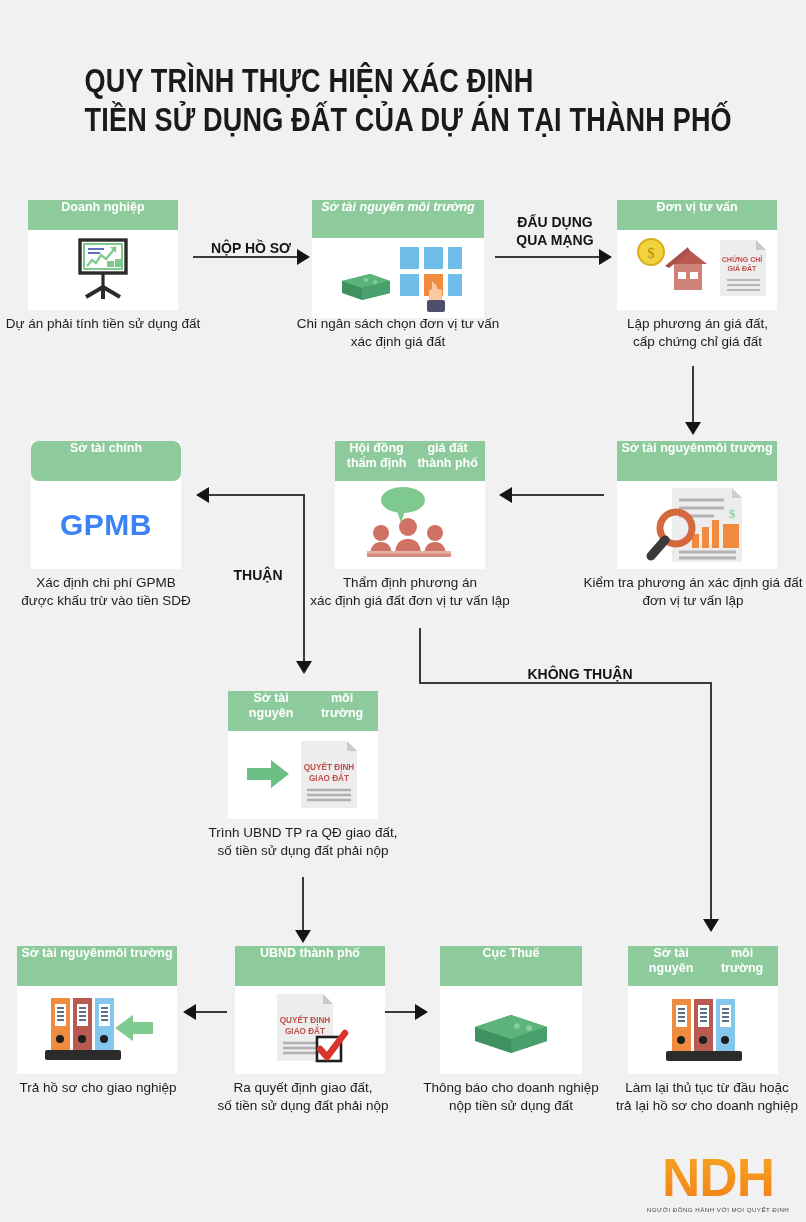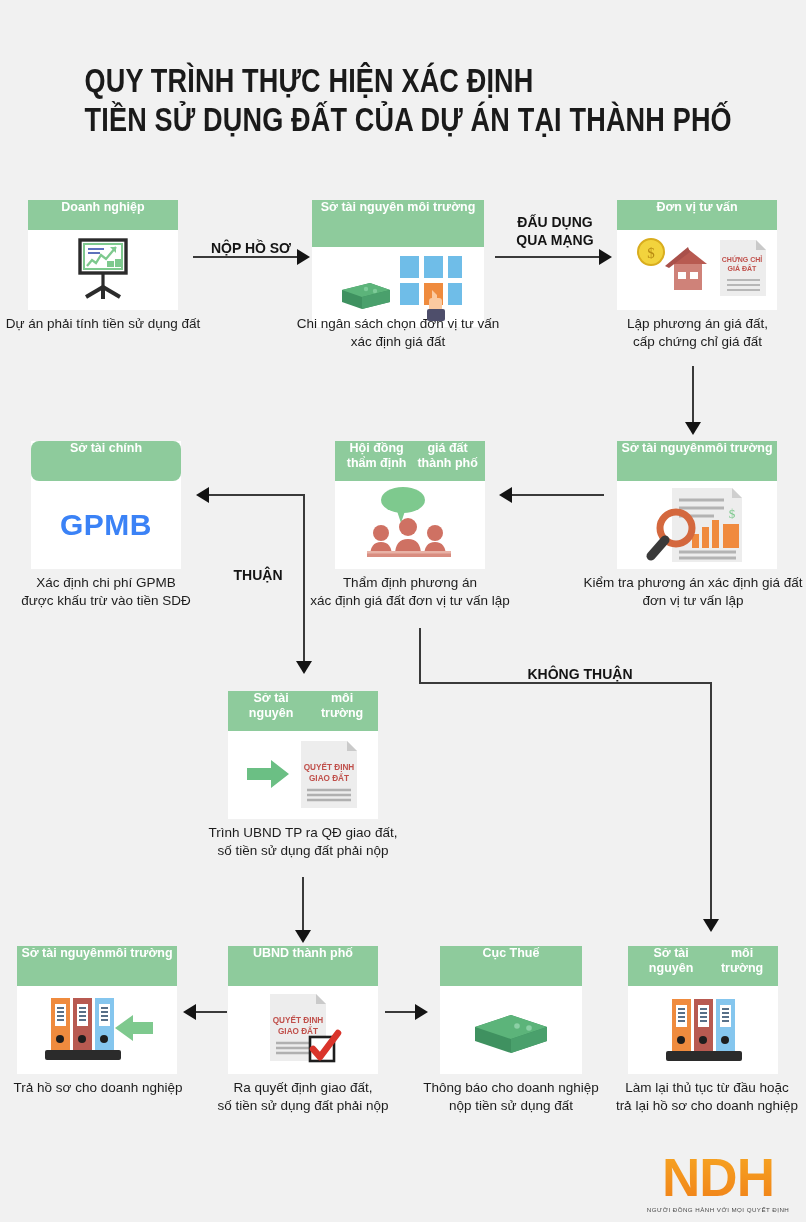--- a/index.html
+++ b/index.html
@@ -116,21 +116,21 @@
       </span>
     </div>
   </div>
   <div class="caption" style="left:0px; top:315px; width:206px;">Dự án phải tính tiền sử dụng đất</div>
 
   <div class="conn-label" style="left:193px; top:239px; width:116px;">NỘP HỒ SƠ</div>
   <div class="line-h" style="left:193px; top:256px; width:106px;"></div>
   <div class="arr arr-r" style="left:297px; top:249px;"></div>
 
   <div class="box" style="left:312px; top:200px; width:172px; height:110px;">
-    <div class="box-head" style="height:47px;">
+    <div class="box-head" style="height:38px;font-style:italic;">
         <span>Sở tài nguyên môi trường</span>
       </div>
     <div class="box-body" style="height:80px;">
       <span>
         <svg class="ic" width="132" height="74" viewBox="0 0 132 74">
 
           <polygon points="10,40 38,33 58,40 58,52 30,59 10,52" fill="#3f9160"></polygon>
           <polygon points="10,40 38,33 58,40 30,47" fill="#5cb47a"></polygon>
           <polygon points="30,47 58,40 58,52 30,59" fill="#4aa06c"></polygon>
           <circle cx="34" cy="39" r="2.2" fill="#7ecb99"></circle>
@@ -338,26 +338,26 @@
           </g>
           <circle cx="23" cy="49" r="4" fill="#1e1e1e"></circle>
           <circle cx="45" cy="49" r="4" fill="#1e1e1e"></circle>
           <circle cx="67" cy="49" r="4" fill="#1e1e1e"></circle>
           <rect x="8" y="60" width="76" height="10" rx="2" fill="#2b2b2b"></rect>
           <polygon points="116,32 96,32 96,25 78,38 96,51 96,44 116,44" fill="#7ec98e"></polygon>
         </svg>
       </span>
     </div>
   </div>
-  <div class="caption" style="left:0px; top:1079px; width:196px;">Trả hồ sơ cho doanh nghiệp</div>
+  <div class="caption" style="left:0px; top:1079px; width:196px;">Trả hồ sơ cho giao nghiệp</div>
 
   <div class="line-h" style="left:195px; top:1011px; width:32px;"></div>
   <div class="arr arr-l" style="left:183px; top:1004px;"></div>
 
-  <div class="box" style="left:228px; top:946px; width:150px; height:128px;">
+  <div class="box" style="left:235px; top:946px; width:150px; height:128px;">
     <div class="box-head" style="height:40px;">
         <span>UBND thành phố</span>
       </div>
     <div class="box-body" style="height:88px;">
       <span>
         <svg class="ic" width="90" height="78" viewBox="0 0 90 78">
           <polygon points="12,3 58,3 68,13 68,70 12,70" fill="#ededed"></polygon>
           <polygon points="58,3 68,13 58,13" fill="#cacaca"></polygon>
           <text x="40" y="32" font-size="8.2" font-weight="bold" text-anchor="middle" fill="#c0504b">QUYẾT ĐỊNH</text>
           <text x="40" y="43" font-size="8.2" font-weight="bold" text-anchor="middle" fill="#c0504b">GIAO ĐẤT</text>

